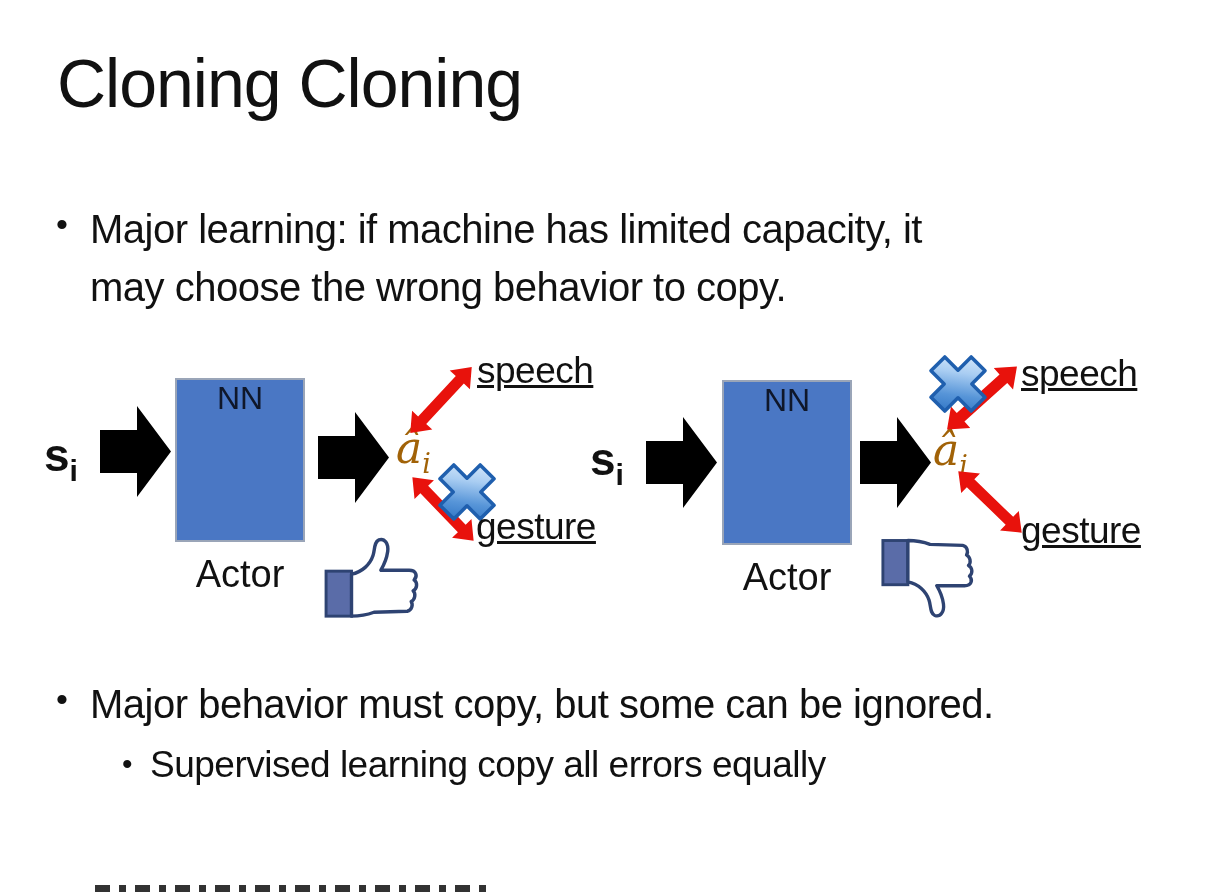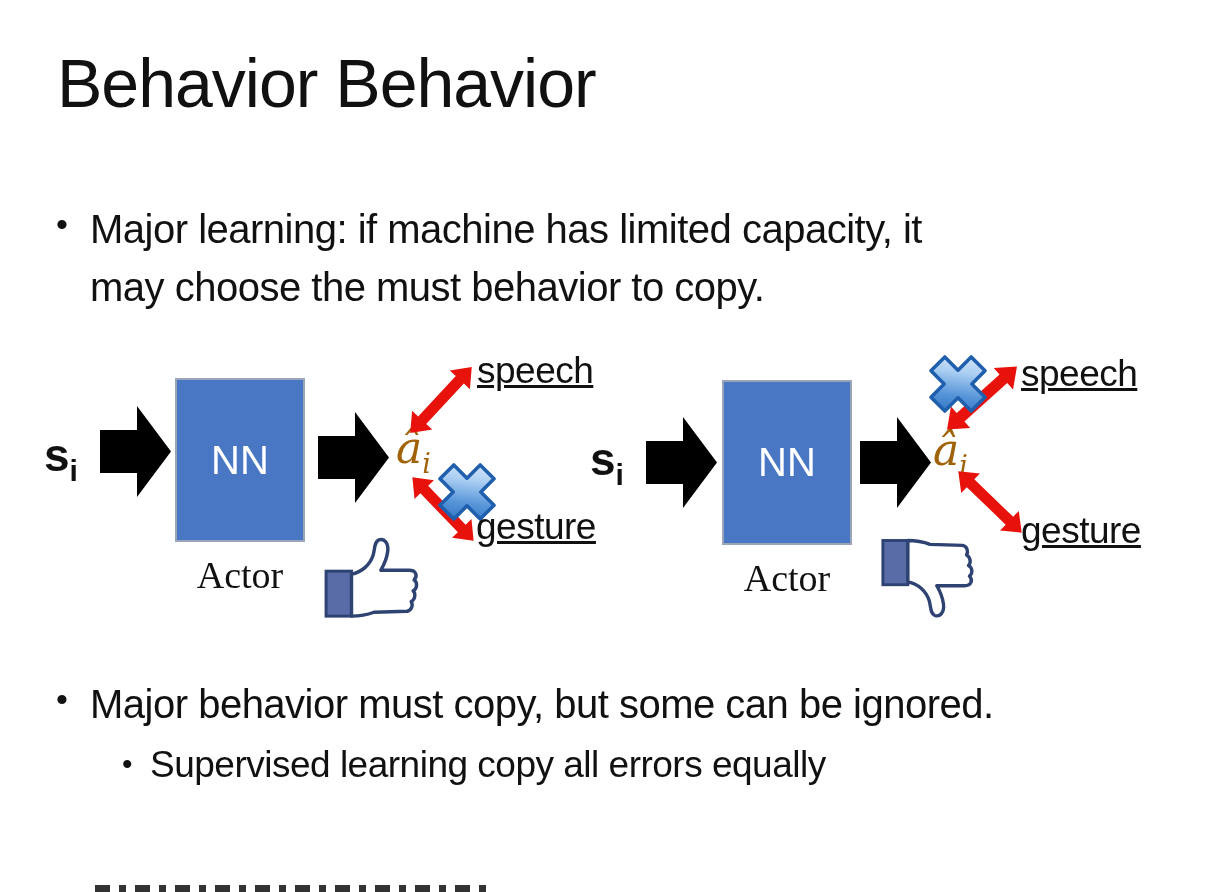--- a/index.html
+++ b/index.html
@@ -16,46 +16,46 @@
   .b1{left:56px;top:200px;font-size:40px;letter-spacing:-0.5px;}
   .b1 .lines div{line-height:58px;}
   .b2{left:56px;top:675px;font-size:40px;letter-spacing:-0.5px;line-height:58px;}
   .b3{left:122px;top:738px;font-size:37px;letter-spacing:-0.5px;line-height:54px;}
   .b3 .bullet-dot{width:28px;font-size:30px;line-height:1.7;}
 
   .abs{position:absolute;}
   .si-label{font-size:46px;font-weight:bold;}
   .si-label sub{font-size:30px;}
   .nn-box{
-    background:#4a77c4;border:2px solid #9aa5b8;display:flex;align-items:center;justify-content:center;
-    color:#ffffff;font-size:40px;box-sizing:border-box;
+    background:#4a77c4;border:2px solid #9aa5b8;display:flex;justify-content:center;
+    color:#0f172a;font-size:32px;box-sizing:border-box;
   }
   .ahat{font-family:"DejaVu Serif", serif;font-style:italic;font-size:44px;color:#a16207;}
   .ahat sub{font-size:27px;}
   .branch-label{font-size:37px;letter-spacing:-0.5px;white-space:nowrap;text-decoration:underline;}
-  .actor-label{font-size:38px;text-align:center;font-family:Liberation Serif, serif;}
+  .actor-label{font-size:38px;text-align:center;}
   .red-arrow{transform-origin:center center;}
   .remnant{
     position:absolute;left:95px;top:885px;width:392px;height:7px;
     background:repeating-linear-gradient(90deg,#1c1c1c 0 15px,transparent 15px 24px,#1c1c1c 24px 31px,transparent 31px 40px);
     opacity:.9;
   }
 </style>
 </head>
 <body>
 
 <div class="slide">
 
-  <h1 class="title">Behavior Behavior</h1>
+  <h1 class="title">Cloning Cloning</h1>
 
   <div class="bullet-row b1">
     <span class="bullet-dot">•</span>
     <div class="lines">
       <div>Major learning: if machine has limited capacity, it</div>
-      <div>may choose the must behavior to copy.</div>
+      <div>may choose the wrong behavior to copy.</div>
     </div>
   </div>
 
   <svg width="0" height="0" style="position:absolute" aria-hidden="true">
     <defs>
       <linearGradient id="xGrad" x1="0" y1="0" x2="0.75" y2="1">
         <stop offset="0" stop-color="#eef6fe"></stop>
         <stop offset="0.4" stop-color="#a9cdf2"></stop>
         <stop offset="0.72" stop-color="#5795d8"></stop>
         <stop offset="1" stop-color="#2f74c4"></stop>

